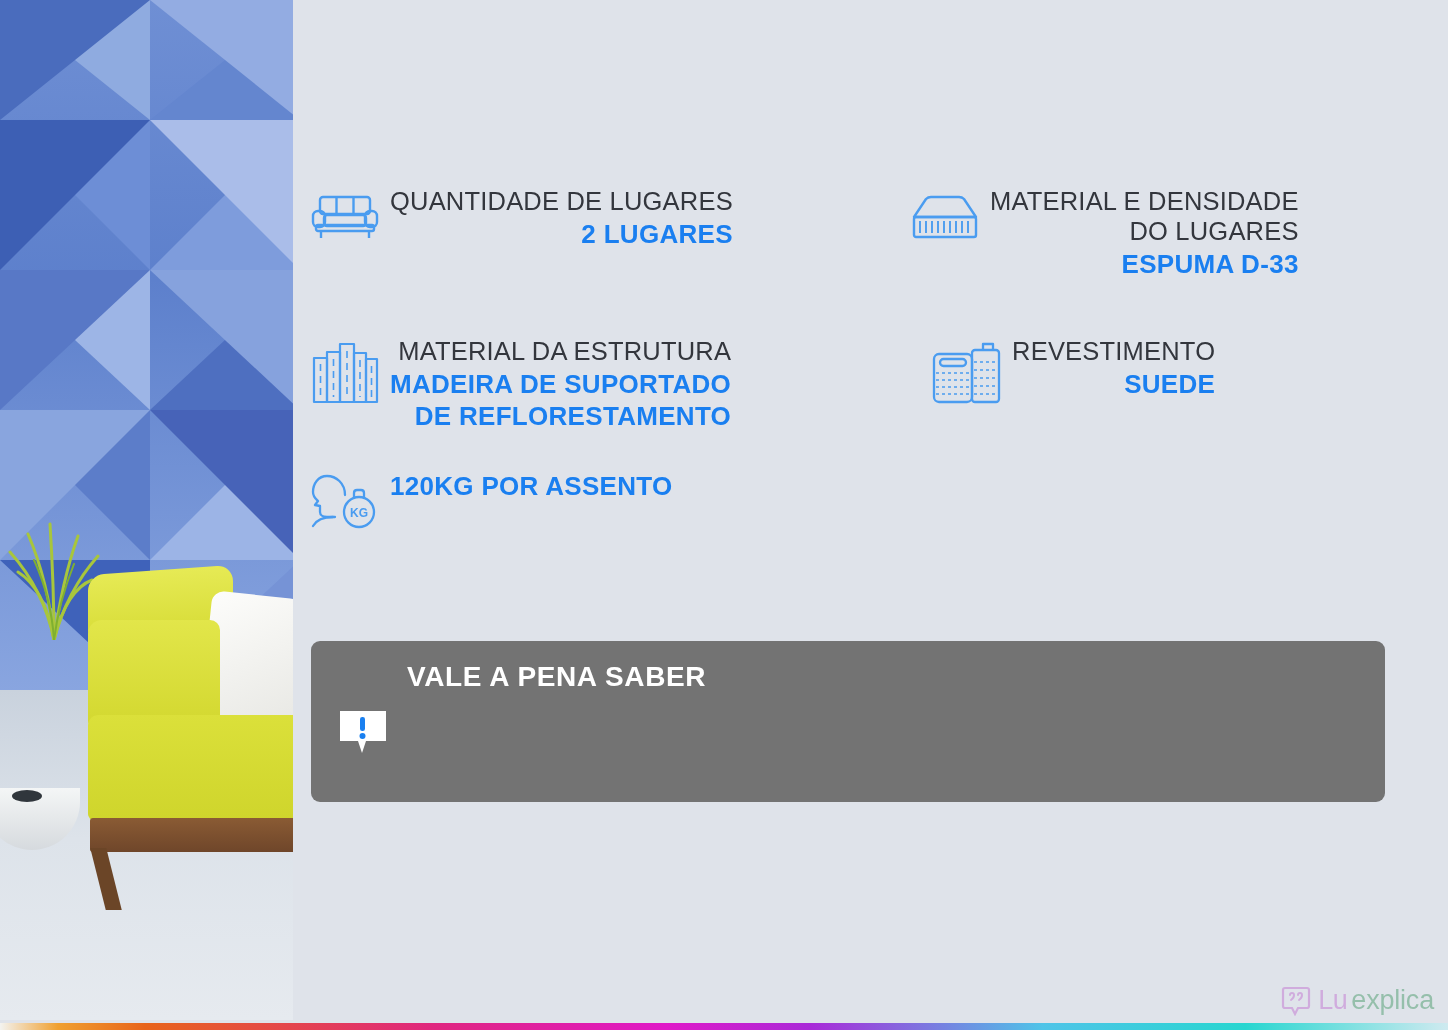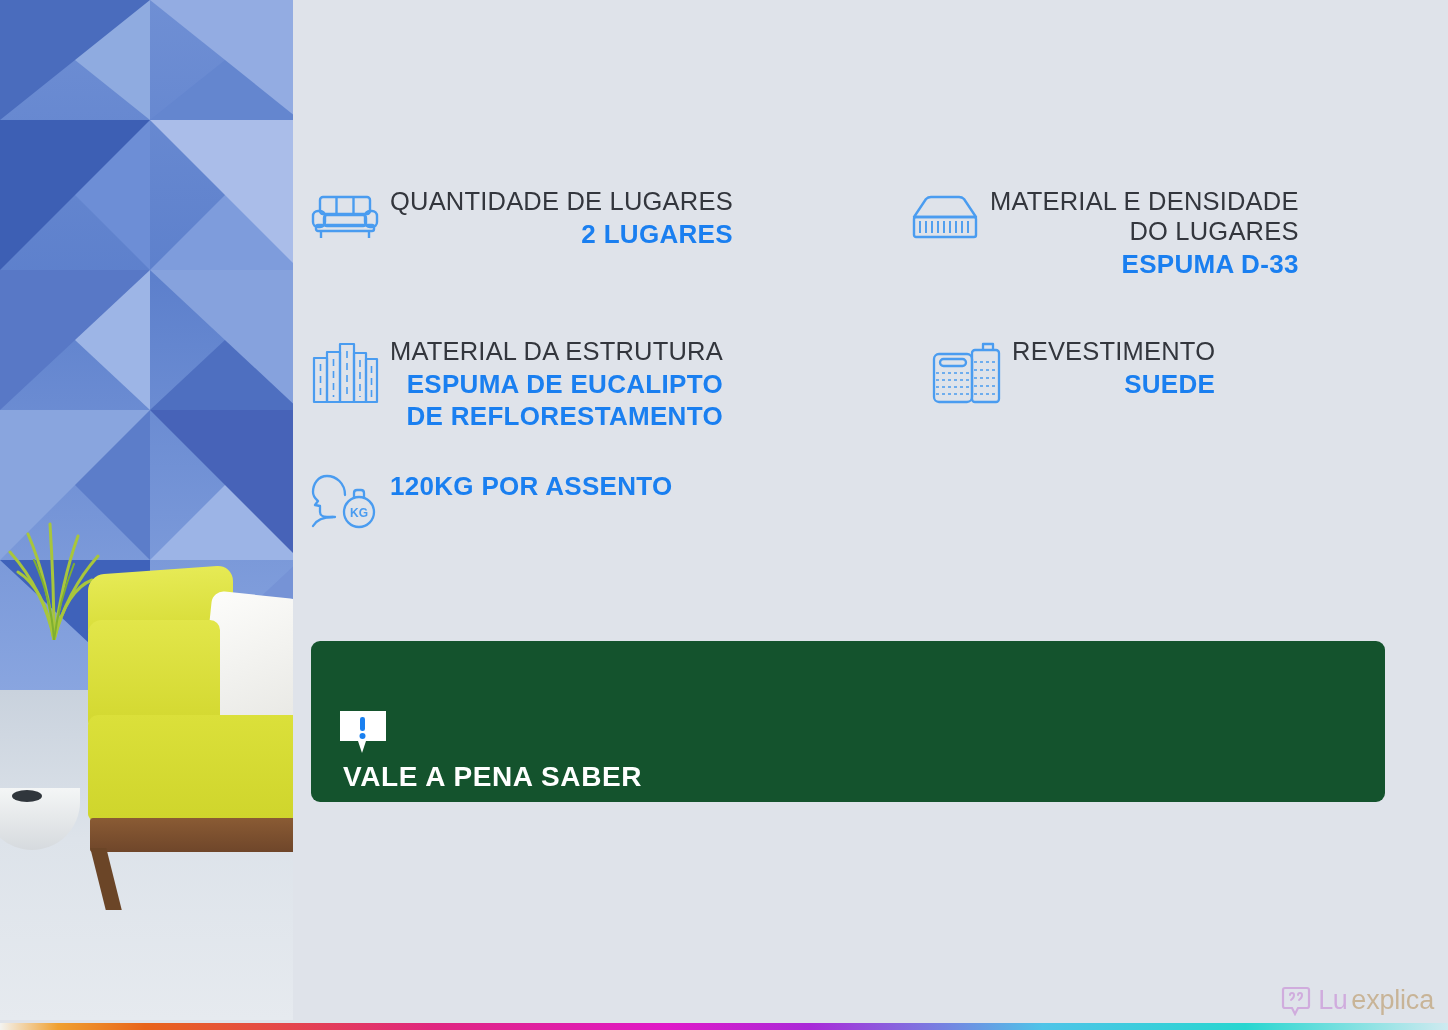--- a/index.html
+++ b/index.html
@@ -151,26 +151,25 @@
 
   .row-1 { height: 150px; }
   .row-2 { height: 132px; gap: 36px; }
 
   
   #callout {
     position: absolute;
     left: 311px; top: 641px;
     width: 1074px;
     height: 161px;
-    background: #14532d;
+    background: #737373;
     border-radius: 9px;
     display: flex;
     align-items: flex-start;
     padding: 16px 22px 16px 20px;
-    flex-direction: column;
   }
   #callout-icon {
     flex: 0 0 auto;
     width: 64px;
     padding-top: 50px;
     display: flex;
     justify-content: center;
   }
   #callout-body { padding-left: 12px; padding-top: 4px; }
   #callout-title {
@@ -200,21 +199,21 @@
   }
   #logo-mark { margin-right: 7px; display: flex; }
   #logo-lu {
     font-size: 27px;
     font-weight: normal;
     color: #b64ec8;
     letter-spacing: -0.5px;
   }
   #logo-explica {
     font-size: 27px;
-    color: #a16207;
+    color: #15803d;
     letter-spacing: -0.2px;
     margin-left: 4px;
   }
 
   
   #bottom-strip {
     position: absolute;
     left: 0; bottom: 0;
     width: 1448px; height: 7px;
     background: linear-gradient(90deg,
@@ -357,21 +356,21 @@
                 <line x1="22.5" y1="17" x2="22.5" y2="55"></line>
                 <line x1="36" y1="9" x2="36" y2="55"></line>
                 <line x1="49" y1="18" x2="49" y2="55"></line>
                 <line x1="60.5" y1="24" x2="60.5" y2="55"></line>
               </g>
             </g>
           </svg>
         </div>
         <div class="spec-text">
           <div class="spec-label">MATERIAL DA ESTRUTURA</div>
-          <div class="spec-value">ESPUMA DE EUCALIPTO
+          <div class="spec-value">MADEIRA DE SUPORTADO
 DE REFLORESTAMENTO</div>
         </div>
       </div>
 
       <div class="spec-item col-right">
         <div class="spec-icon">
           <svg width="72" height="64" viewBox="0 0 72 64">
             <g fill="none" stroke="#4a9cf0" stroke-width="2.3" stroke-linejoin="round">
               <rect x="3" y="12" width="38" height="48" rx="5"></rect>
               <rect x="9" y="17" width="26" height="7" rx="3.5"></rect>

